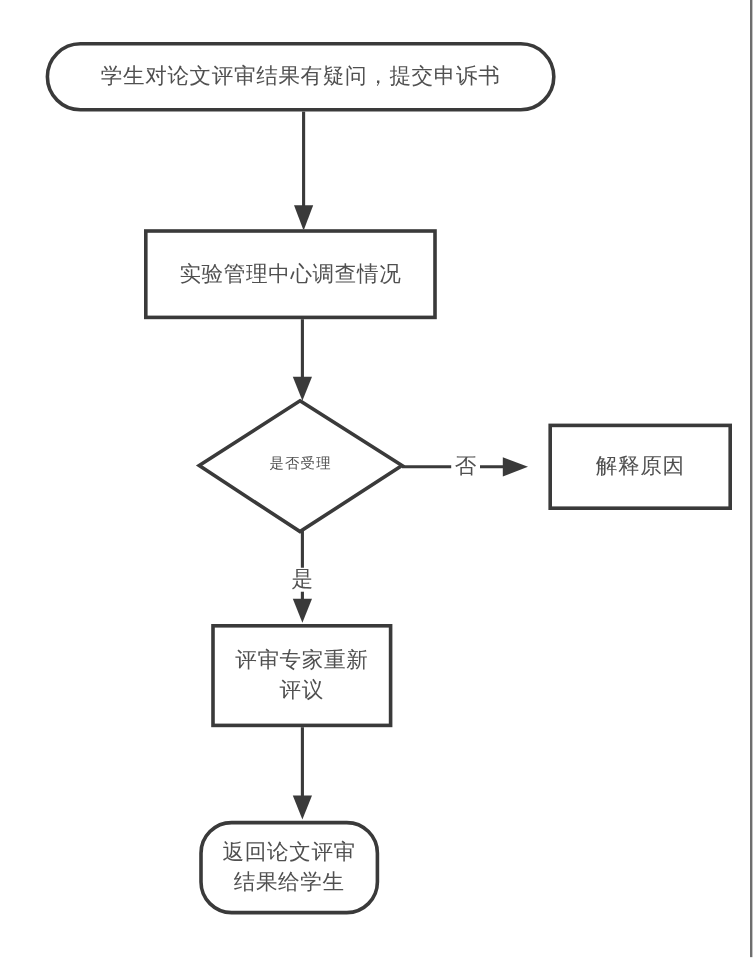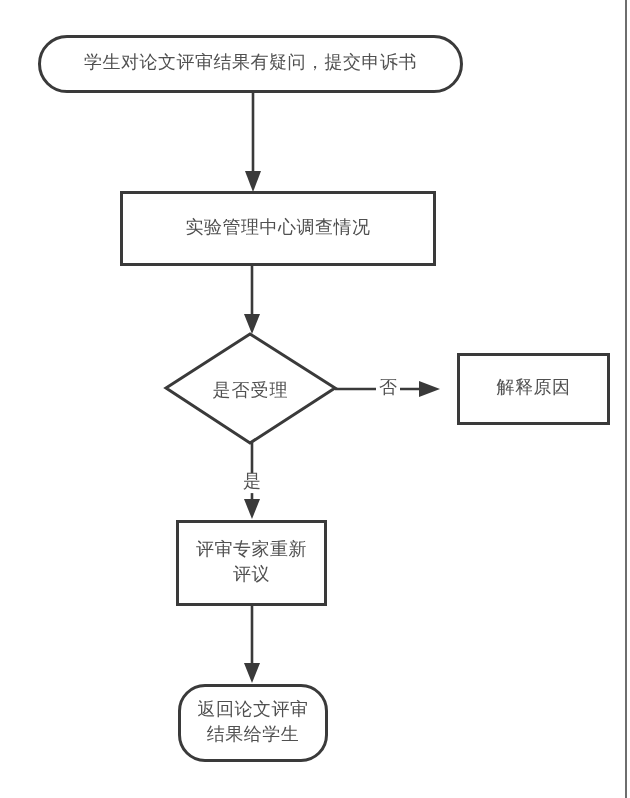--- a/index.html
+++ b/index.html
@@ -11,21 +11,20 @@
   * { margin: 0; padding: 0; box-sizing: border-box; }
   html, body { background: var(--bg); }
   body { font-family: "Liberation Sans", "DejaVu Sans", sans-serif; }
 
   .canvas {
     position: relative;
     width: 630px;
     height: 798px;
     background: var(--bg);
     overflow: hidden;
-    font-family: Liberation Mono, monospace;
   }
 
   svg.connectors {
     position: absolute;
     left: 0; top: 0;
     width: 630px; height: 798px;
   }
   svg.connectors line { stroke: var(--stroke); stroke-width: 2.6; }
   svg.connectors polygon.head { fill: var(--stroke); }
   svg.connectors polygon.shape { fill: var(--bg); stroke: var(--stroke); stroke-width: 3; }
@@ -40,32 +39,32 @@
     border: 3px solid var(--stroke);
     color: var(--text);
     font-size: 18px;
     letter-spacing: 0.5px;
     line-height: 1.4;
     white-space: pre-line;
   }
   .node.terminator { border-radius: 29px; }
 
   #node-start       { left: 38px;  top: 35px;  width: 425px; height: 58px; }
-  #node-investigate { left: 120px; top: 191px; width: 316px; height: 75px; }
+  #node-investigate { left: 120px; top: 191px; width: 244px; height: 75px; }
   #node-explain     { left: 457px; top: 353px; width: 153px; height: 72px; }
   #node-rereview    { left: 176px; top: 520px; width: 151px; height: 86px; }
-  #node-return      { left: 178px; top: 684px; width: 150px; height: 78px; border-radius: 27px; }
+  #node-return      { left: 166px; top: 684px; width: 150px; height: 78px; border-radius: 27px; }
 
   .diamond-label {
     position: absolute;
     left: 175px; top: 378px;
     width: 151px;
     text-align: center;
     color: var(--text);
-    font-size: 18px;
+    font-size: 12px;
     letter-spacing: 1px;
   }
 
   .edge-label {
     position: absolute;
     transform: translate(-50%, -50%);
     background: var(--bg);
     padding: 0 3px;
     color: var(--text);
     font-size: 18px;

